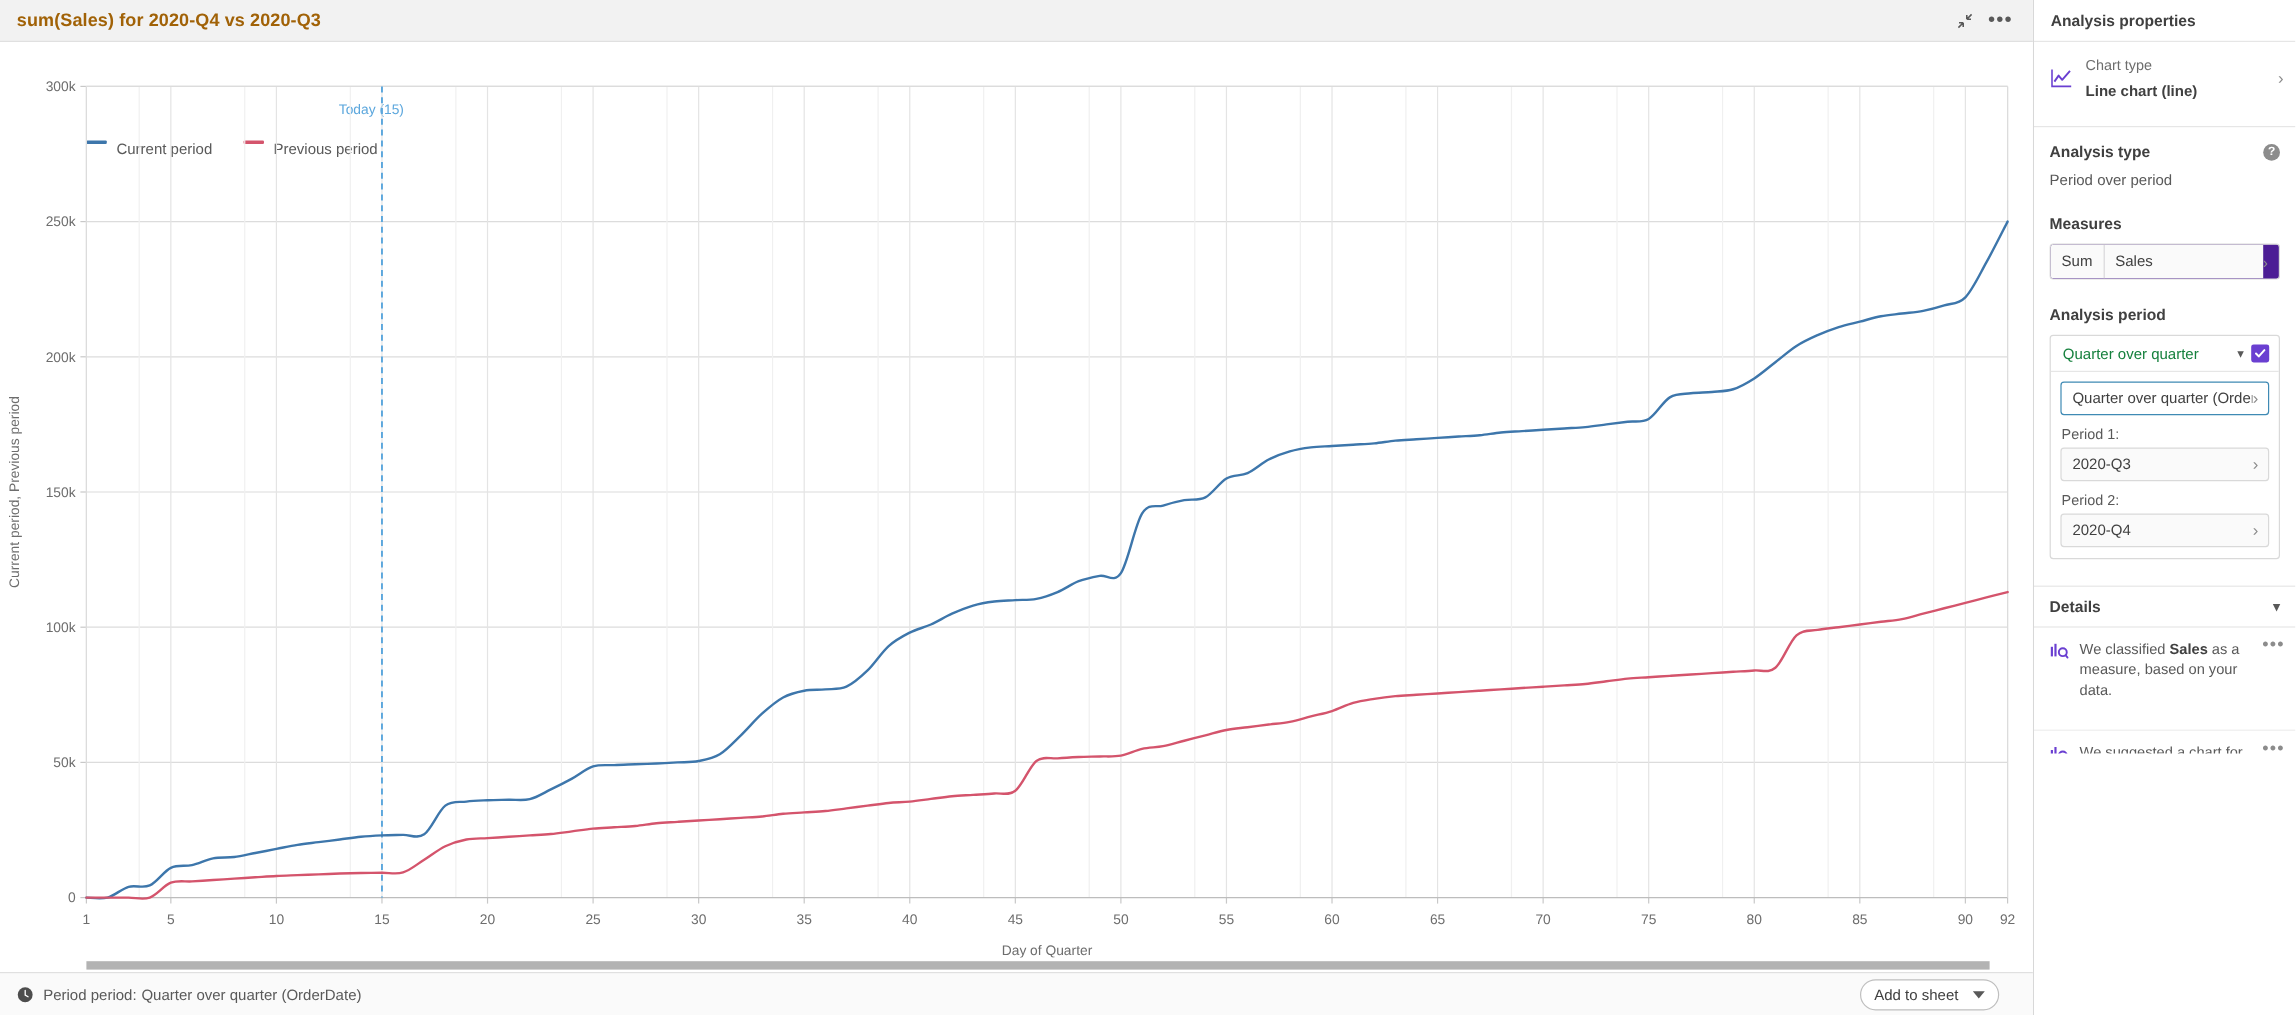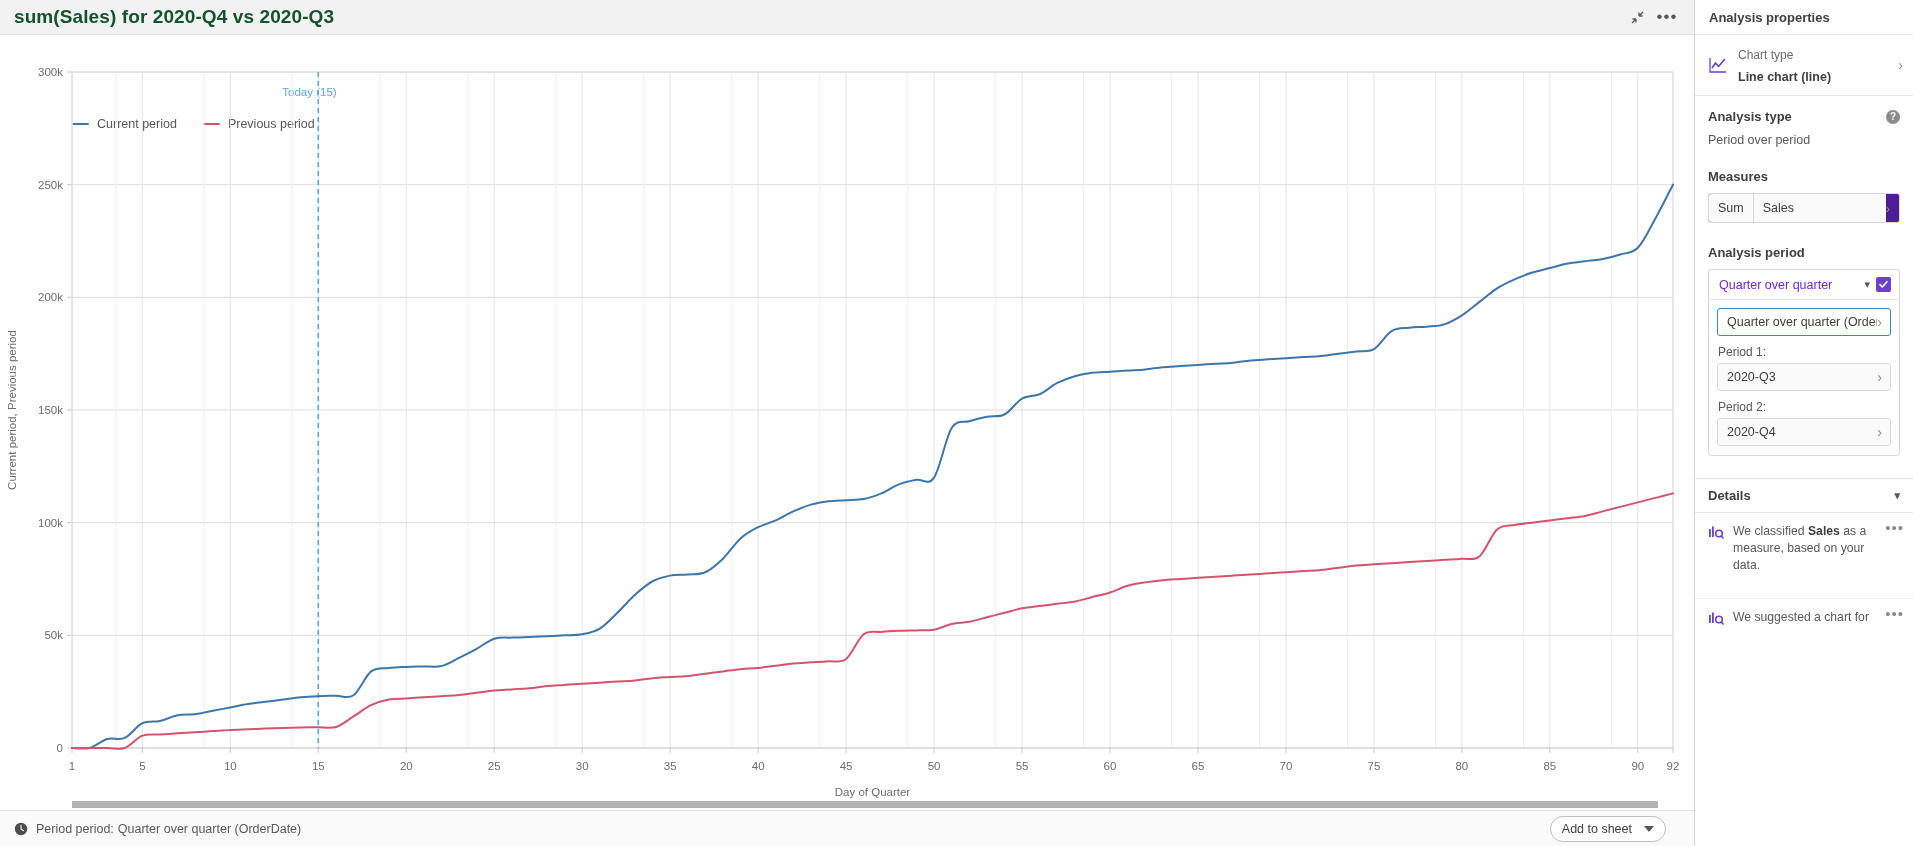--- a/index.html
+++ b/index.html
@@ -21,40 +21,40 @@
     border-right: 1px solid #d8d8d8;
   }
   .chart-header {
     height: 35px; flex: 0 0 35px;
     background: #f2f2f2;
     border-bottom: 1px solid #e0e0e0;
     display: flex; align-items: center;
     padding: 0 14px;
   }
   .chart-title {
-    font-size: 19px; font-weight: bold; color: #14532d;
+    font-size: 15px; font-weight: bold; color: #a16207;
     letter-spacing: .1px;
   }
   .header-spacer { flex: 1 1 auto; }
   .hdr-icon {
     width: 26px; height: 26px; margin-left: 4px;
     display: flex; align-items: center; justify-content: center;
     color: #595959; cursor: pointer;
   }
   .hdr-icon svg { display: block; }
   .dots { font-size: 17px; line-height: 10px; letter-spacing: 1px; }
 
   .chart-body { position: relative; flex: 1 1 auto; background: #fff; }
 
   .legend {
     position: absolute; left: 72px; top: 82px;
     display: flex; gap: 26px; align-items: center;
     font-size: 12.5px; color: #595959;
   }
-  .legend-item { display: flex; align-items: center; gap: 8px; cursor: pointer; }
+  .legend-item { display: flex; gap: 8px; cursor: pointer; }
   .legend-swatch { width: 17px; height: 2.5px; border-radius: 1px; display: block; }
 
   .plot-svg { position: absolute; left: 0; top: 0; }
 
   .today-label {
     position: absolute;
     font-size: 11.5px;
     color: #5ca7dd;
     white-space: nowrap;
   }
@@ -111,21 +111,21 @@
     overflow: hidden;
   }
   .props-title {
     height: 35px; flex: 0 0 35px;
     display: flex; align-items: center; padding: 0 14px;
     font-size: 13px; font-weight: bold; color: #404040;
     border-bottom: 1px solid #e6e6e6;
   }
   .chart-type-row {
     display: flex; align-items: center; gap: 10px;
-    padding: 8px 10px 9px 13px;
+    padding: 8px 10px 19px 13px;
     border-bottom: 1px solid #e6e6e6;
     cursor: pointer;
   }
   .chart-type-icon { width: 20px; height: 20px; flex: 0 0 20px; }
   .ct-text { flex: 1 1 auto; line-height: 1.35; }
   .ct-label { font-size: 12px; color: #6d6d6d; }
   .ct-value { font-size: 12.5px; color: #404040; font-weight: bold; }
   .chev {
     color: #8c8c8c; font-size: 14px; flex: 0 0 auto; line-height: 1;
   }
@@ -163,21 +163,21 @@
 
   .period-card {
     border: 1px solid #d9d9d9; border-radius: 3px; background: #ffffff;
   }
   .period-select {
     display: flex; align-items: center; gap: 6px;
     padding: 7px 8px 7px 10px;
     border-bottom: 1px solid #e6e6e6;
     cursor: pointer;
   }
-  .ps-label { flex: 1 1 auto; font-size: 12.5px; color: #6d28d9; }
+  .ps-label { flex: 1 1 auto; font-size: 12.5px; color: #15803d; }
   .ps-caret { color: #595959; font-size: 11px; }
   .check-box {
     width: 15px; height: 15px; border-radius: 2px;
     background: #6a3fd1; display: flex; align-items: center; justify-content: center;
     cursor: pointer; flex: 0 0 15px;
   }
   .check-box svg { display: block; }
 
   .period-inner { padding: 8px 8px 9px 8px; }
   .outlined-btn {

